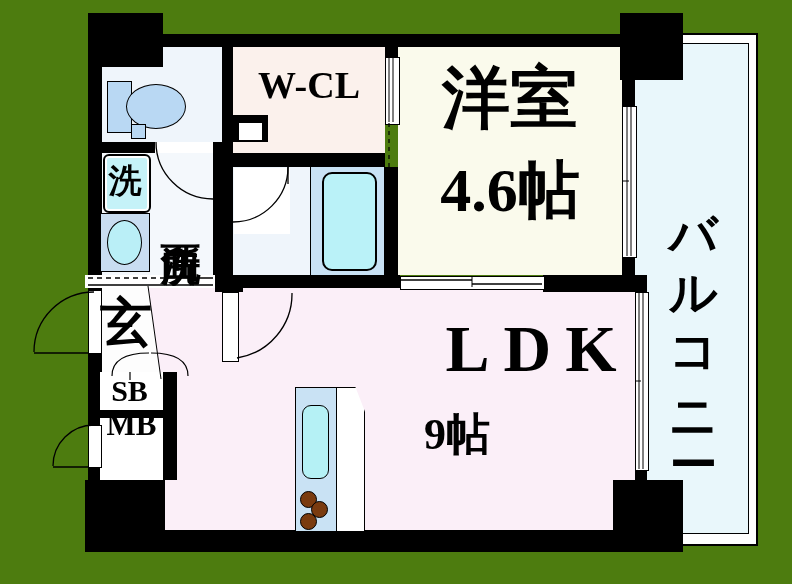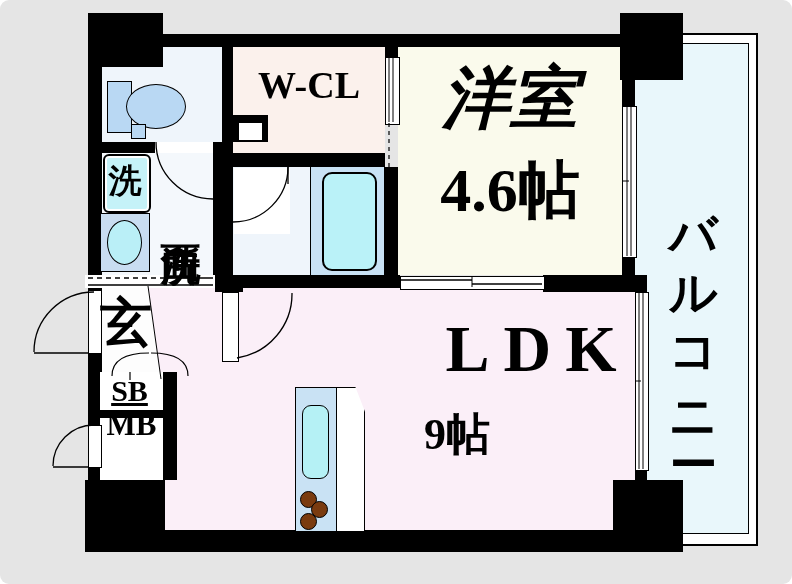--- a/index.html
+++ b/index.html
@@ -1,17 +1,17 @@
 <!DOCTYPE html>
 <html><head>
 <meta charset="utf-8">
 <style>
   html,body{margin:0;padding:0;background:#fff;}
-  #plan{position:relative;width:792px;height:584px;background:#e5e5e5;overflow:hidden;
-        font-family:"Liberation Serif","DejaVu Serif",serif;border-radius:9px;}
+  #plan{position:relative;width:792px;height:584px;background:#4d7c0f;overflow:hidden;
+        font-family:"Liberation Serif","DejaVu Serif",serif;}
   .abs{position:absolute;}
   .wall{position:absolute;background:#000;}
   .lbl{position:absolute;color:#000;font-weight:bold;text-align:center;line-height:1.05;
        font-family:"Liberation Serif","DejaVu Serif",serif;}
   .vert{writing-mode:vertical-rl;}
   svg.overlay{position:absolute;left:0;top:0;pointer-events:none;}
 </style>
 </head>
 <body>
 
@@ -129,30 +129,30 @@
     <path d="M631,106 L631,256" stroke="#000" stroke-width="1"></path>
     <path d="M622,181 L629,181" stroke="#000" stroke-width="1"></path>
 
     <path d="M639,292 L639,469" stroke="#000" stroke-width="1"></path>
     <path d="M643,292 L643,469" stroke="#000" stroke-width="1"></path>
     <path d="M635,381 L641,381" stroke="#000" stroke-width="1"></path>
   </svg>
 
   <div class="lbl" style="left:233px;top:66px;width:152px;font-size:38px;">W-CL</div>
 
-  <div class="lbl" style="left:398px;top:63px;width:224px;font-size:68px;font-style:italic;">洋室</div>
+  <div class="lbl" style="left:398px;top:63px;width:224px;font-size:68px;">洋室</div>
   <div class="lbl" style="left:398px;top:158px;width:224px;font-size:62px;">4.6帖</div>
 
   <div class="lbl vert" style="left:668px;top:104px;height:420px;font-size:48px;letter-spacing:10px;">バルコニー</div>
 
   <div class="lbl" style="left:398px;top:314px;width:280px;font-size:66px;letter-spacing:14px;">LDK</div>
   <div class="lbl" style="left:347px;top:412px;width:220px;font-size:44px;text-align:center;">9帖</div>
 
   <div class="lbl vert" style="left:159px;top:148px;height:130px;font-size:40px;">洗面所</div>
 
   <div class="lbl" style="left:103px;top:164px;width:44px;font-size:33px;">洗</div>
 
   <div class="lbl" style="left:100px;top:296px;width:52px;font-size:52px;">玄</div>
 
-  <div class="lbl" style="left:100px;top:375px;width:59px;font-size:30px;text-decoration:underline;">SB</div>
+  <div class="lbl" style="left:100px;top:375px;width:59px;font-size:30px;">SB</div>
   <div class="lbl" style="left:100px;top:409px;width:63px;font-size:31px;">MB</div>
 
 </div>
 
 </body></html>

